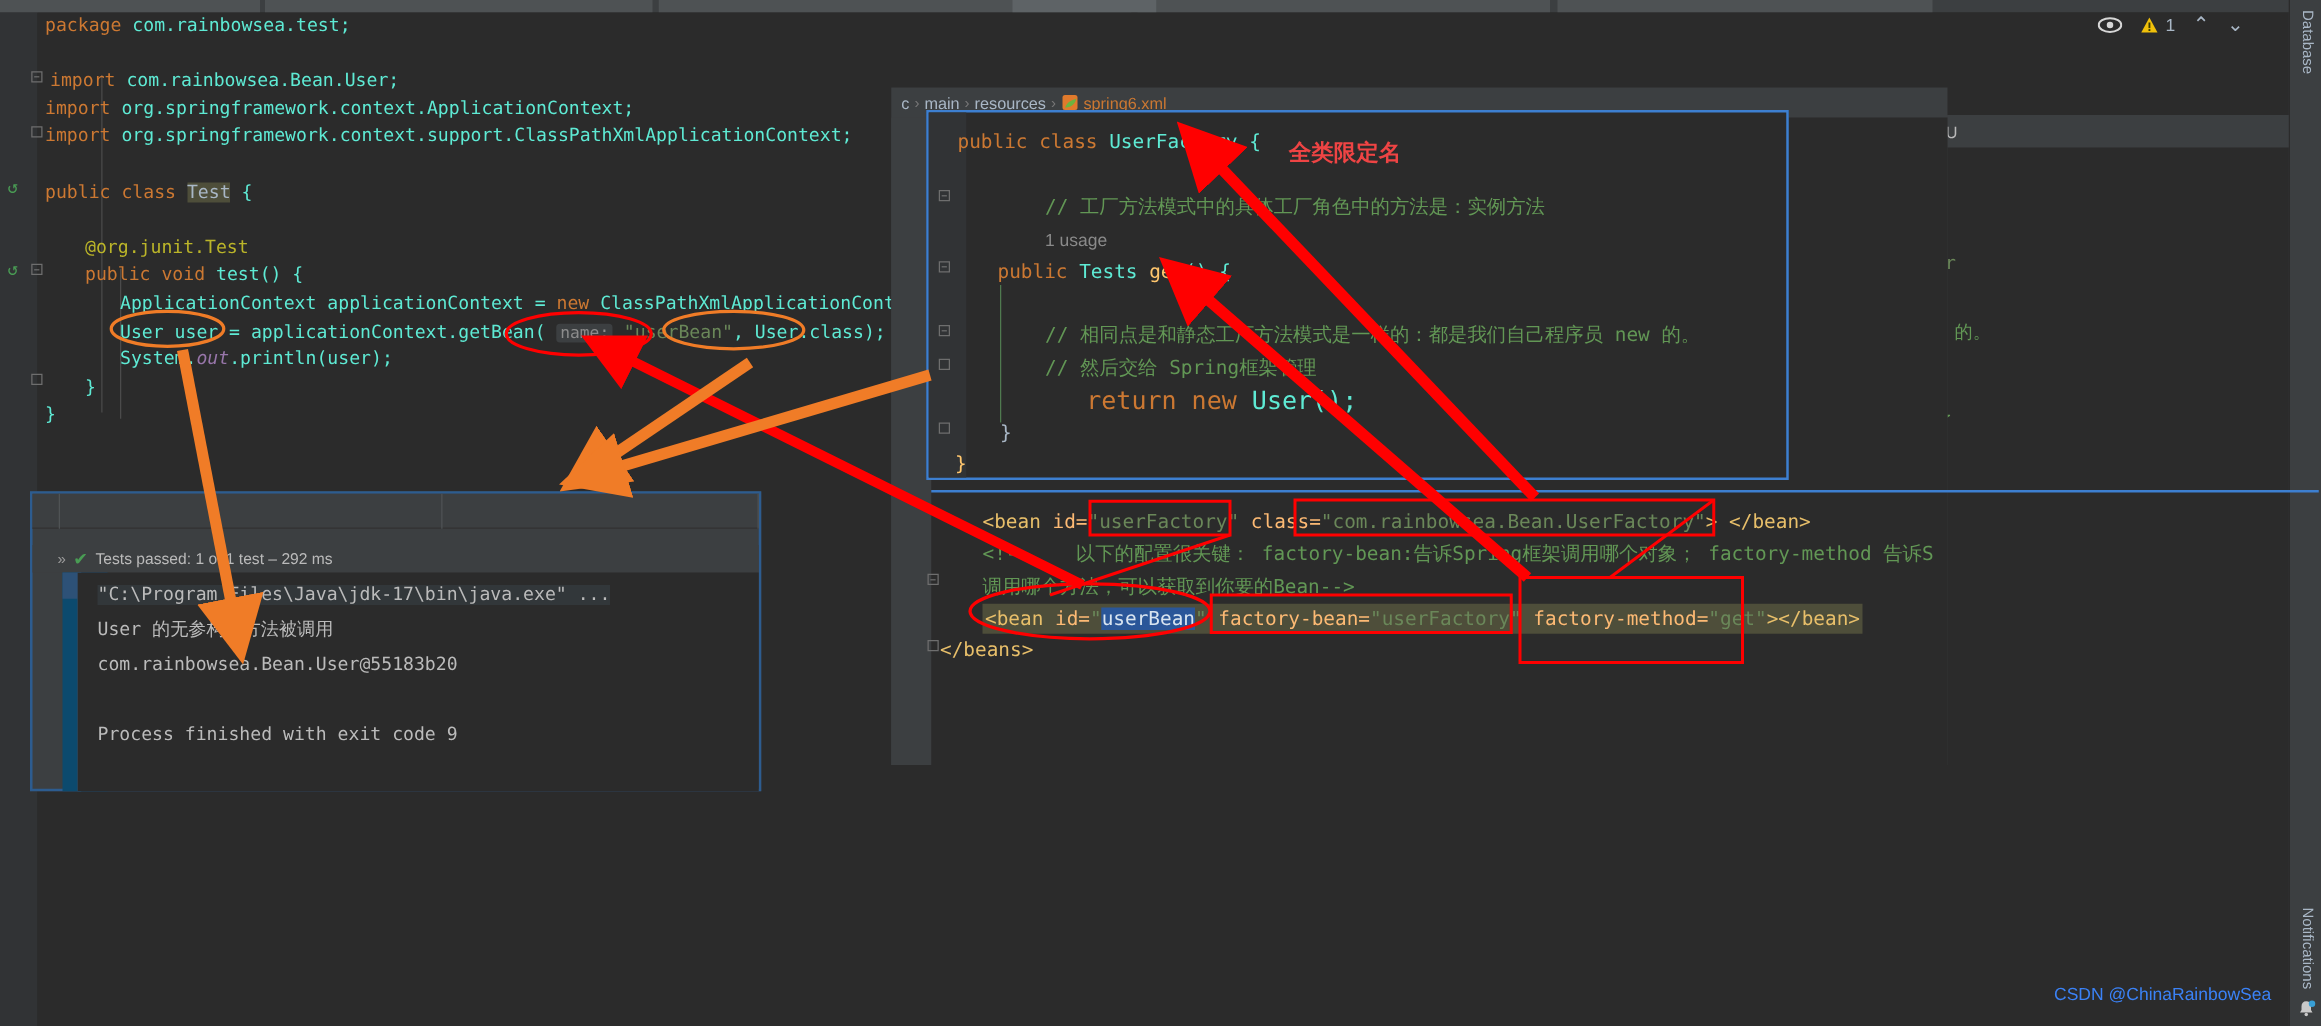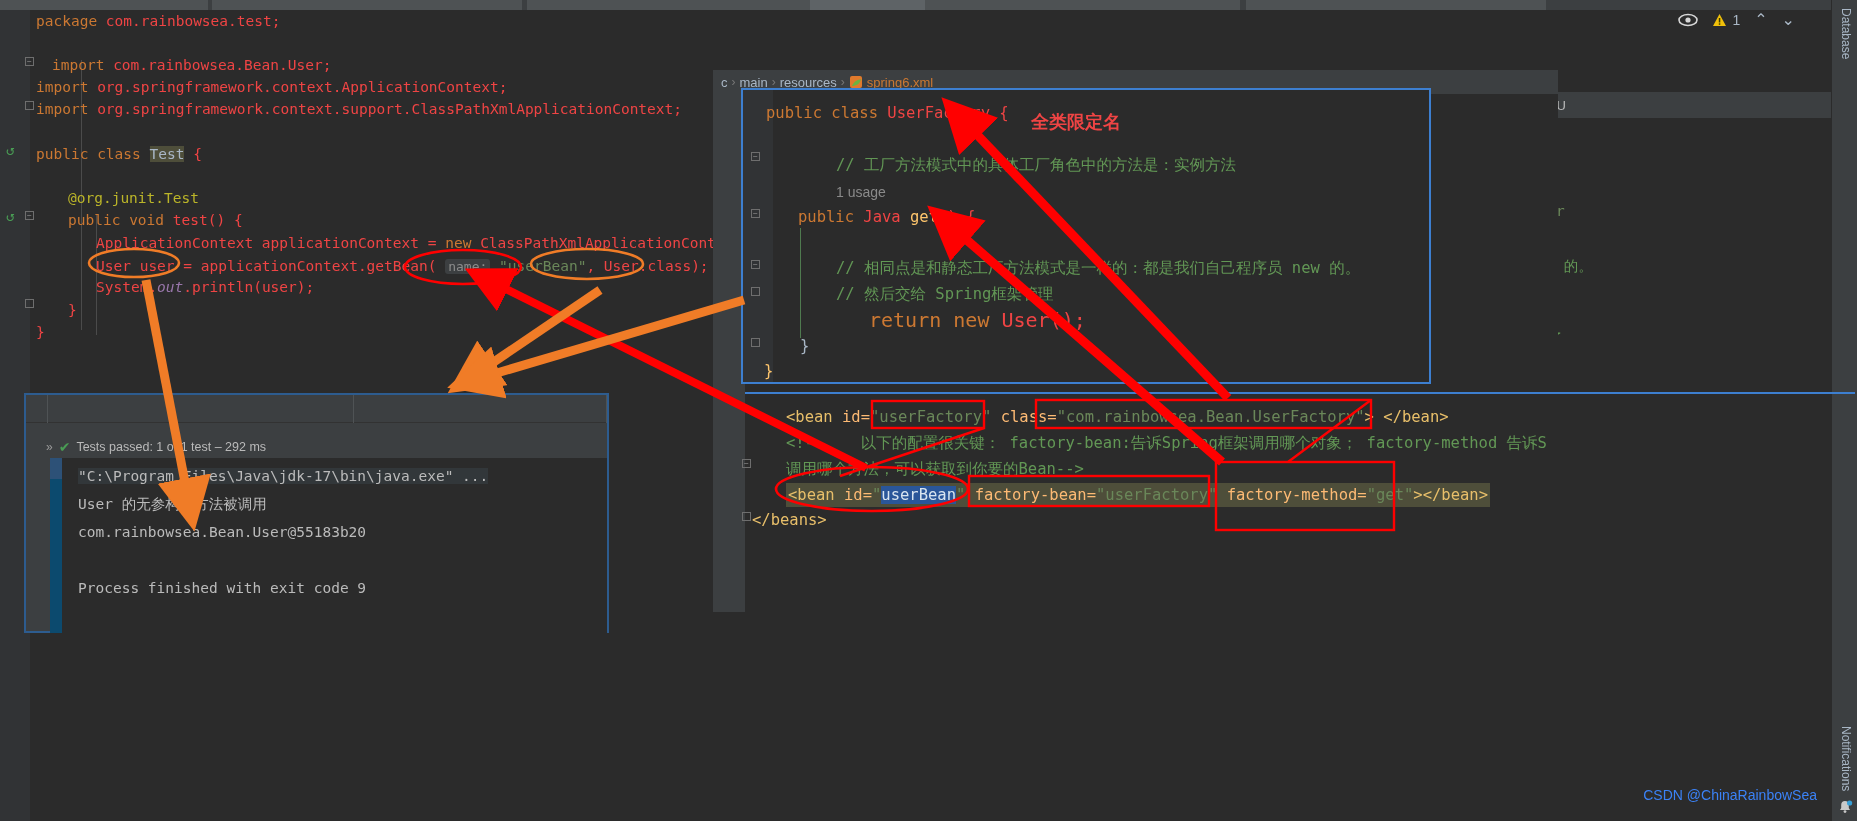--- a/index.html
+++ b/index.html
@@ -44,21 +44,21 @@
     white-space: pre;
     font-family: "DejaVu Sans Mono", monospace;
     font-size: 14.5px;
     line-height: 22px;
     color: #a9b7c6;
   }
   .kw   { color: #cc7832; }
   .str  { color: #6a8759; }
   .anno { color: #bbb529; }
   .fld  { color: #9876aa; font-style: italic; margin-top: 43px; }
-  .ident{ color: #ef4444; }
+  .ident{ color: #5eead4; }
   .xmltag { color: #e8bf6a; }
   .xmlattr { color: #fdba74; }
   .xmlstr { color: #6a8759; }
   .hint-chip {
     background: #3c3f41; color: #8c8c8c; border-radius: 3px;
     padding: 0 3px; font-size: 13px;
   }
   .sel-box { background: #4e4e3a; }
   .caret-hl { background: #3a3a36; }
 
@@ -273,21 +273,21 @@
   <div class="run-arrow" style="left:6px;top:209px">↺</div>
   <div class="fold-marker" style="left:25px;top:57px">−</div>
   <div class="fold-marker" style="left:25px;top:101px"></div>
   <div class="fold-marker" style="left:25px;top:211px">−</div>
   <div class="fold-marker" style="left:25px;top:299px"></div>
   <div class="vert-guide" style="left:81px;top:60px;height:270px"></div>
   <div class="vert-guide" style="left:96px;top:215px;height:120px"></div>
 
   <div class="code-line" style="left:36px;top:10px"><span class="kw">package</span> <span class="ident">com.rainbowsea.test;</span></div>
 
-  <div class="code-line" style="left:52px;top:54px"><span class="kw">import</span> <span class="ident">com.rainbowsea.Bean.User;</span></div>
+  <div class="code-line" style="left:40px;top:54px"><span class="kw">import</span> <span class="ident">com.rainbowsea.Bean.User;</span></div>
   <div class="code-line" style="left:36px;top:76px"><span class="kw">import</span> <span class="ident">org.springframework.context.ApplicationContext;</span></div>
   <div class="code-line" style="left:36px;top:98px"><span class="kw">import</span> <span class="ident">org.springframework.context.support.ClassPathXmlApplicationContext;</span></div>
 
   <div class="code-line" style="left:36px;top:143px"><span class="kw">public</span> <span class="kw">class</span> <span class="sel-box">Test</span> <span class="ident">{</span></div>
 
   <div class="code-line" style="left:68px;top:187px"><span class="anno">@org.junit.Test</span></div>
   <div class="code-line" style="left:68px;top:209px"><span class="kw">public</span> <span class="kw">void</span> <span class="ident">test() {</span></div>
   <div class="code-line" style="left:96px;top:232px"><span class="ident">ApplicationContext applicationContext = </span><span class="kw">new</span><span class="ident"> ClassPathXmlApplicationContext( </span><span class="hint-chip">configLocations:</span></div>
   <div class="code-line" style="left:96px;top:255px"><span class="ident">User user = applicationContext.getBean( </span><span class="hint-chip">name:</span><span class="str"> "userBean"</span><span class="ident">, User.class);</span></div>
   <div class="code-line" style="left:96px;top:276px"><span class="ident">System.</span><span class="fld">out</span><span class="ident">.println(user);</span></div>
@@ -386,21 +386,21 @@
   <div class="fold-marker" style="left:751px;top:260px">−</div>
   <div class="fold-marker" style="left:751px;top:287px"></div>
   <div class="fold-marker" style="left:751px;top:338px"></div>
   <div class="fold-marker" style="left:742px;top:459px">−</div>
   <div class="fold-marker" style="left:742px;top:512px"></div>
   <div class="vert-guide" style="left:800px;top:228px;height:110px;background:#4f7a4f"></div>
 
   <div class="code-line" style="left:766px;top:102px;font-size:15.5px"><span class="kw">public</span> <span class="kw">class</span> <span class="ident">UserFactory {</span></div>
   <div class="code-line" style="left:836px;top:154px;color:#629755;font-size:15.5px">// 工厂方法模式中的具体工厂角色中的方法是：实例方法</div>
   <div class="code-line" style="left:836px;top:181px;color:#8a8a8a;font-family:'Liberation Sans',sans-serif;font-size:14px">1 usage</div>
-  <div class="code-line" style="left:798px;top:206px;font-size:15.5px"><span class="kw">public</span> <span class="ident">Java </span><span style="color:#ffc66d">get</span><span class="ident">() {</span></div>
+  <div class="code-line" style="left:798px;top:206px;font-size:15.5px"><span class="kw">public</span> <span class="ident">Tests </span><span style="color:#ffc66d">get</span><span class="ident">() {</span></div>
   <div class="code-line" style="left:836px;top:257px;color:#629755;font-size:15.5px">// 相同点是和静态工厂方法模式是一样的：都是我们自己程序员 new 的。</div>
   <div class="code-line" style="left:836px;top:283px;color:#629755;font-size:15.5px">// 然后交给 Spring框架管理</div>
   <div class="code-line" style="left:869px;top:309px;font-size:20px"><span class="kw">return</span> <span class="kw">new</span> <span class="ident">User();</span></div>
   <div class="code-line" style="left:800px;top:335px;font-size:15.5px"><span style="color:#a9b7c6">}</span></div>
   <div class="code-line" style="left:764px;top:360px;font-size:15.5px"><span style="color:#ffc66d">}</span></div>
 
   <div class="xml-sep"></div>
 
   <div class="code-line" style="left:786px;top:406px;font-size:15.5px"><span class="xmltag">&lt;bean </span><span class="xmlattr">id=</span><span class="xmlstr">"userFactory"</span><span class="xmlattr"> class=</span><span class="xmlstr">"com.rainbowsea.Bean.UserFactory"</span><span class="xmltag">&gt;</span> <span class="xmltag">&lt;/bean&gt;</span></div>
   <div class="code-line" style="left:786px;top:432px;color:#629755;font-size:15.5px">&lt;!--    以下的配置很关键： factory-bean:告诉Spring框架调用哪个对象； factory-method 告诉S</div>

